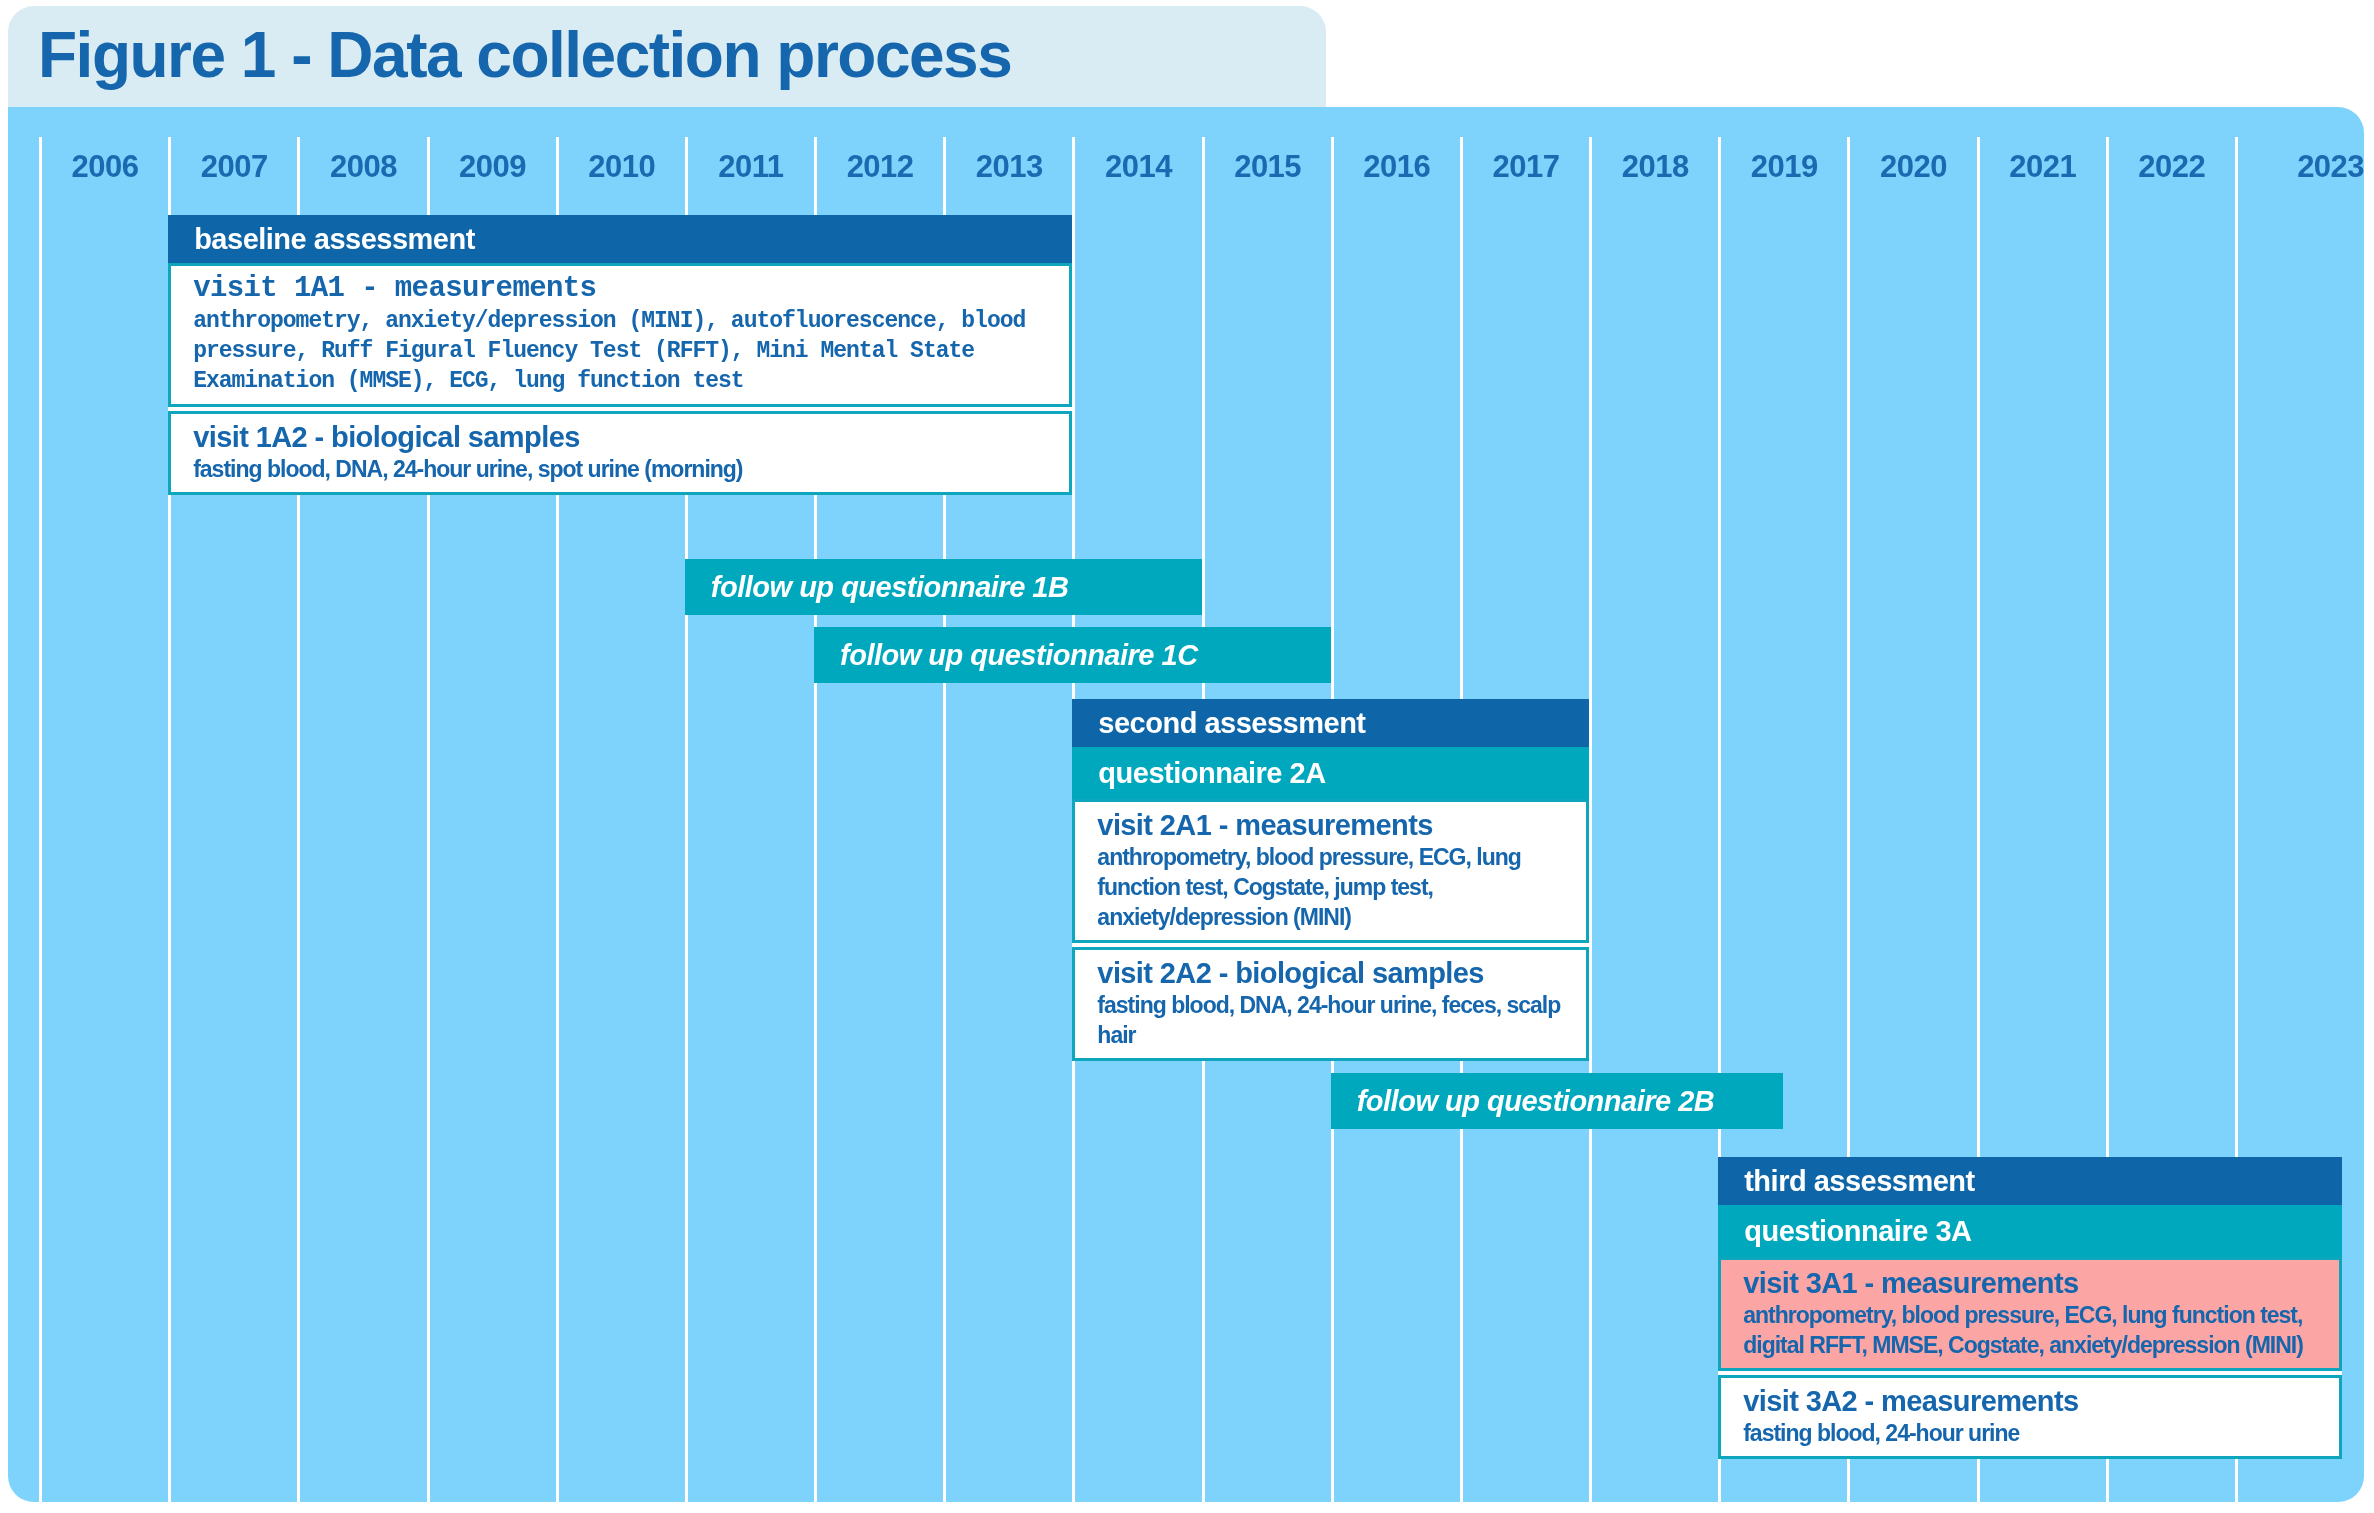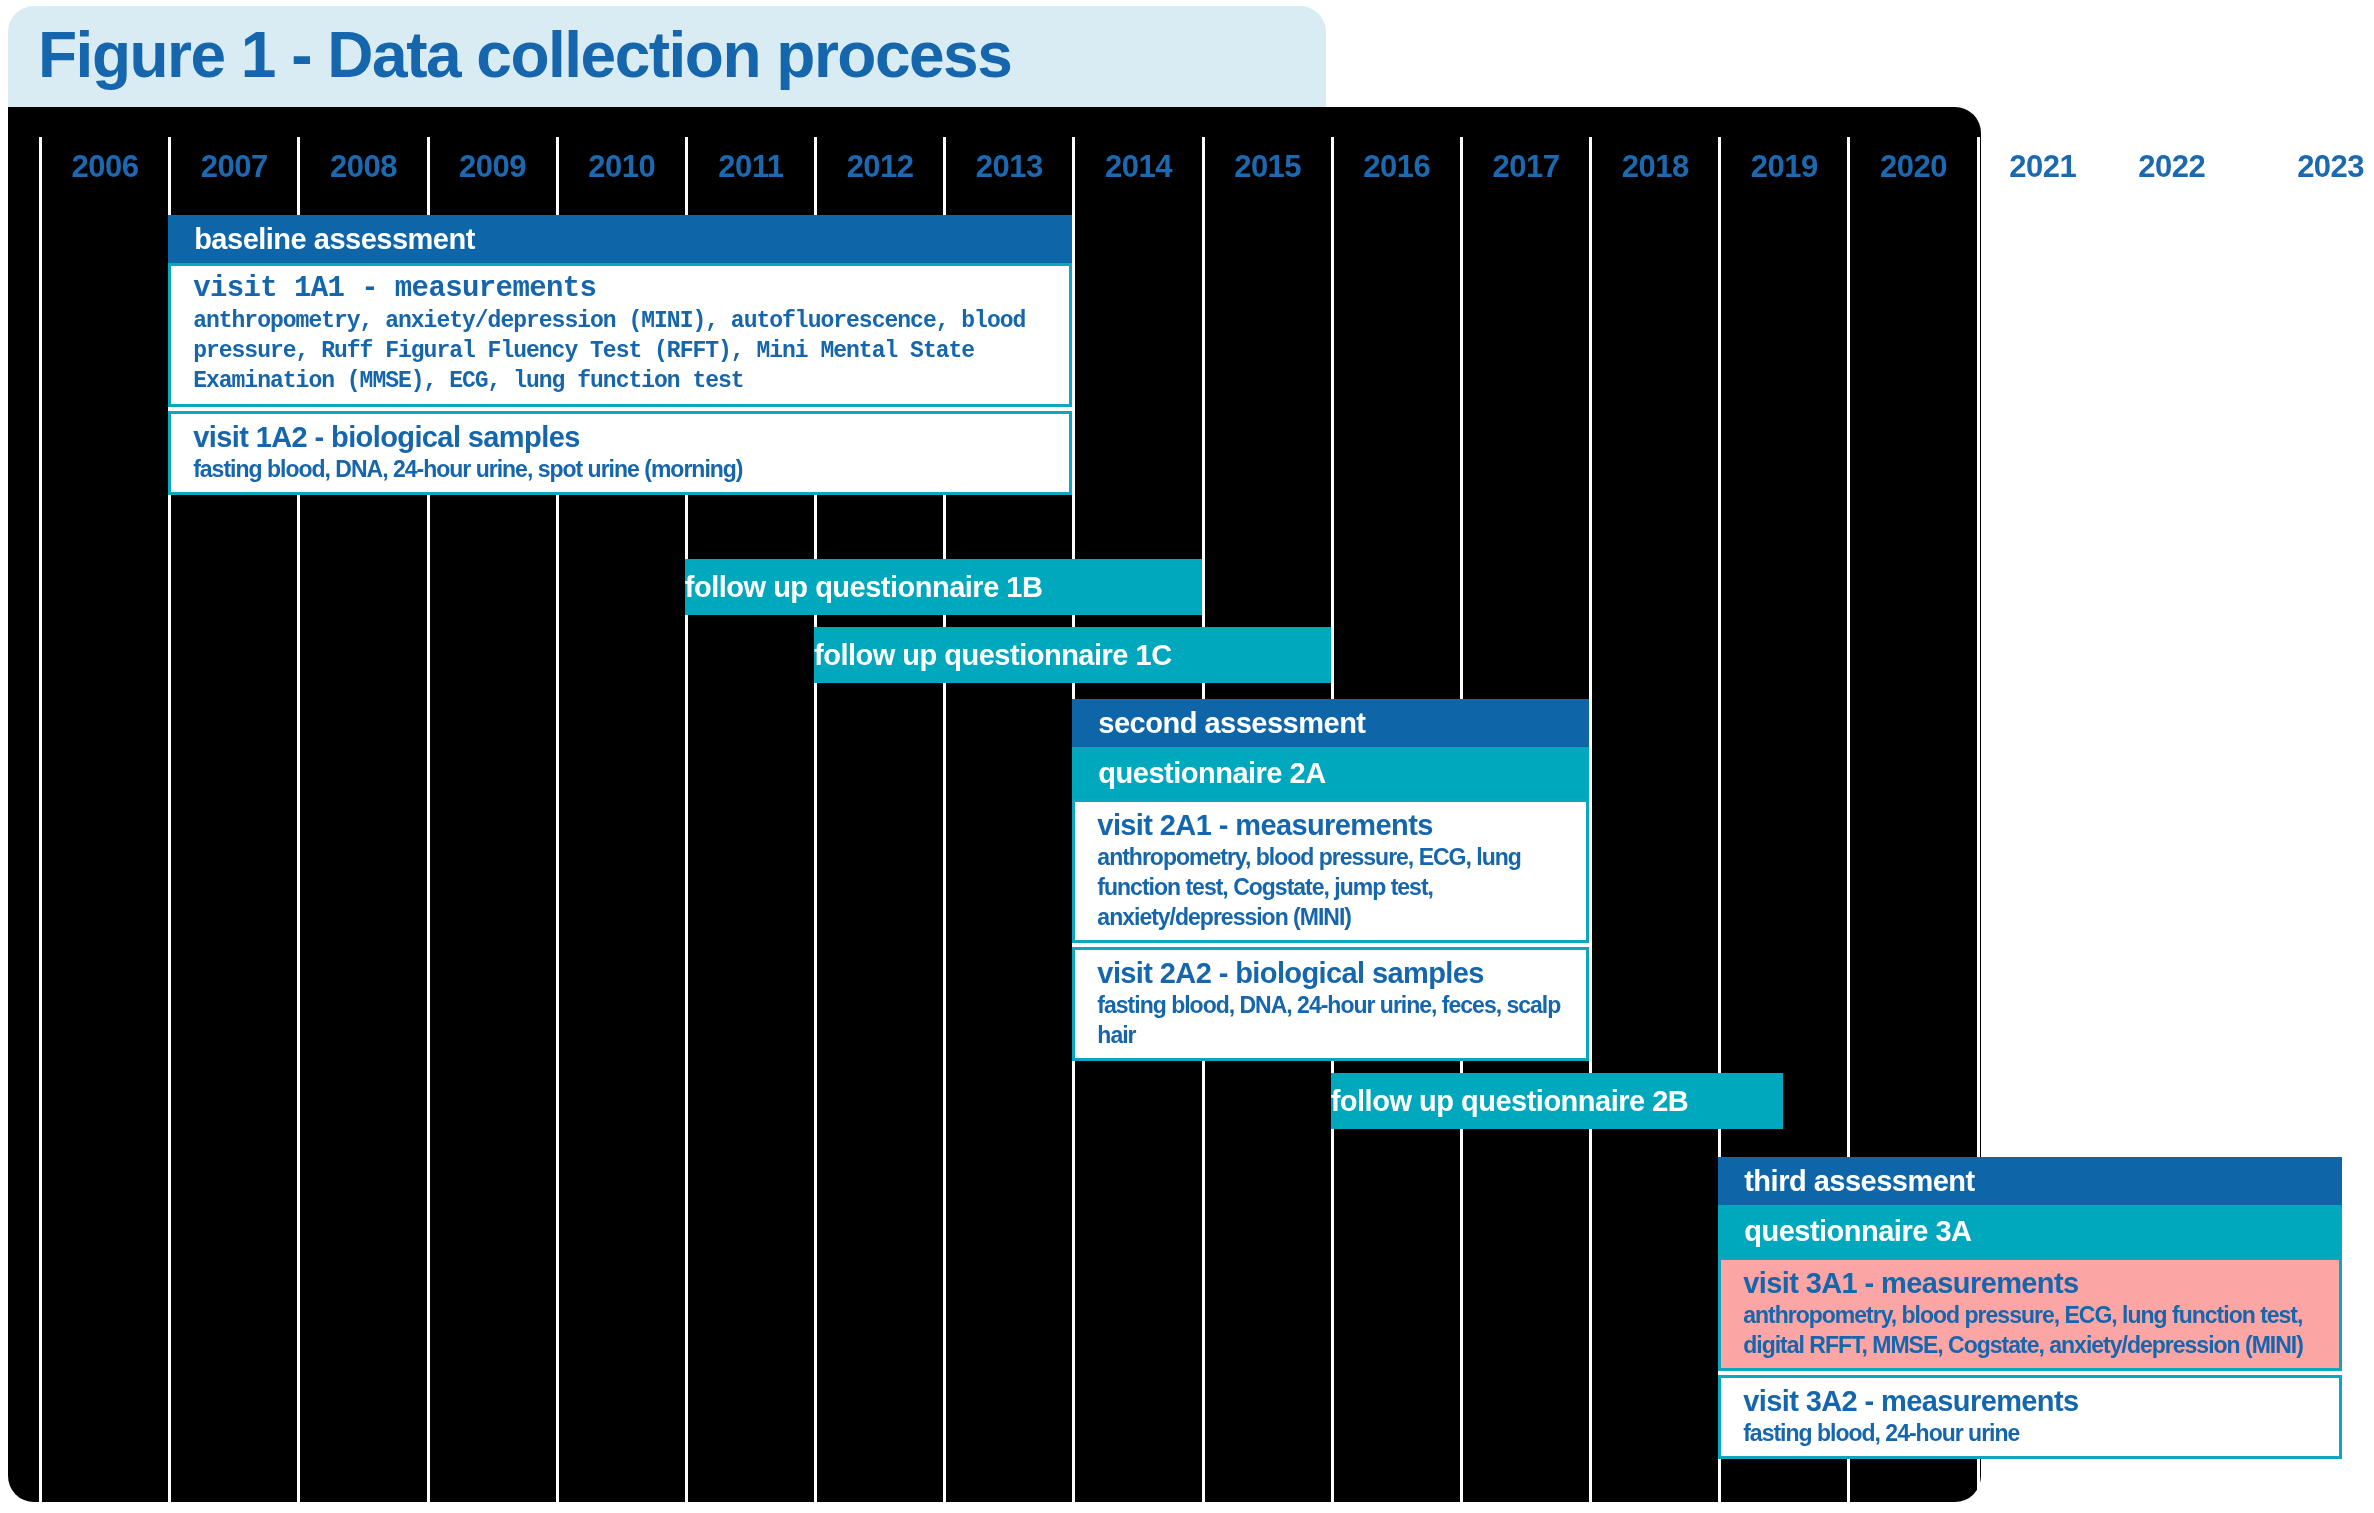--- a/index.html
+++ b/index.html
@@ -1,36 +1,36 @@
 <!DOCTYPE html>
 <html><head>
 <meta charset="utf-8">
 <style>
   html,body{margin:0;padding:0;background:#ffffff;}
   body{font-family:"Liberation Sans", sans-serif;}
   #root{position:relative;width:2374px;height:1513px;background:#ffffff;overflow:hidden;}
 
   .tab{position:absolute;left:8px;top:6px;width:1318px;height:104px;
        background:#d9ecf3;border-radius:26px 26px 0 0;}
-  .area{position:absolute;left:8px;top:107px;width:1973px;height:1395px;
-        background:#000000;border-radius:0 26px 26px 26px;}
+  .area{position:absolute;left:8px;top:107px;width:2356px;height:1395px;
+        background:#7dd3fc;border-radius:0 26px 26px 26px;}
 
   .figure-title{position:absolute;left:38px;top:16px;width:1280px;
         font-size:64px;line-height:78px;font-weight:bold;color:#0f63ab;letter-spacing:-1.5px;}
 
   
   .cols{position:absolute;left:31px;top:30px;width:2325px;height:1365px;display:flex;}
   .col{flex:1 1 0;border-left:3px solid #ffffff;box-sizing:border-box;}
   .col .yr{display:block;text-align:center;margin-top:12px;
            font-size:31px;font-weight:bold;letter-spacing:-0.5px;}
 
   
   .gbar{position:absolute;height:56px;color:#ffffff;
         font-size:29px;font-weight:bold;letter-spacing:-0.5px;
-        line-height:56px;box-sizing:border-box;white-space:nowrap;overflow:hidden;}
+        line-height:56px;padding-left:26px;box-sizing:border-box;white-space:nowrap;overflow:hidden;font-style:italic;}
   .group{position:absolute;}
   .ghead{height:48px;line-height:48px;color:#ffffff;font-size:29px;font-weight:bold;
          letter-spacing:-0.5px;padding-left:26px;box-sizing:border-box;white-space:nowrap;}
   .gsub{height:52px;line-height:52px;color:#ffffff;font-size:29px;font-weight:bold;
         letter-spacing:-0.5px;padding-left:26px;box-sizing:border-box;white-space:nowrap;}
   .box-stack{display:flex;flex-direction:column;row-gap:4px;background:#ffffff;}
   .gbox{background:#ffffff;border:3px solid #0da6bd;box-sizing:border-box;
         padding:6px 18px 8px 22px;}
   .gbox .bt{font-size:29px;line-height:34px;font-weight:bold;letter-spacing:-0.6px;}
   .gbox .bd{font-size:23px;line-height:30px;font-weight:bold;letter-spacing:-1px;}

